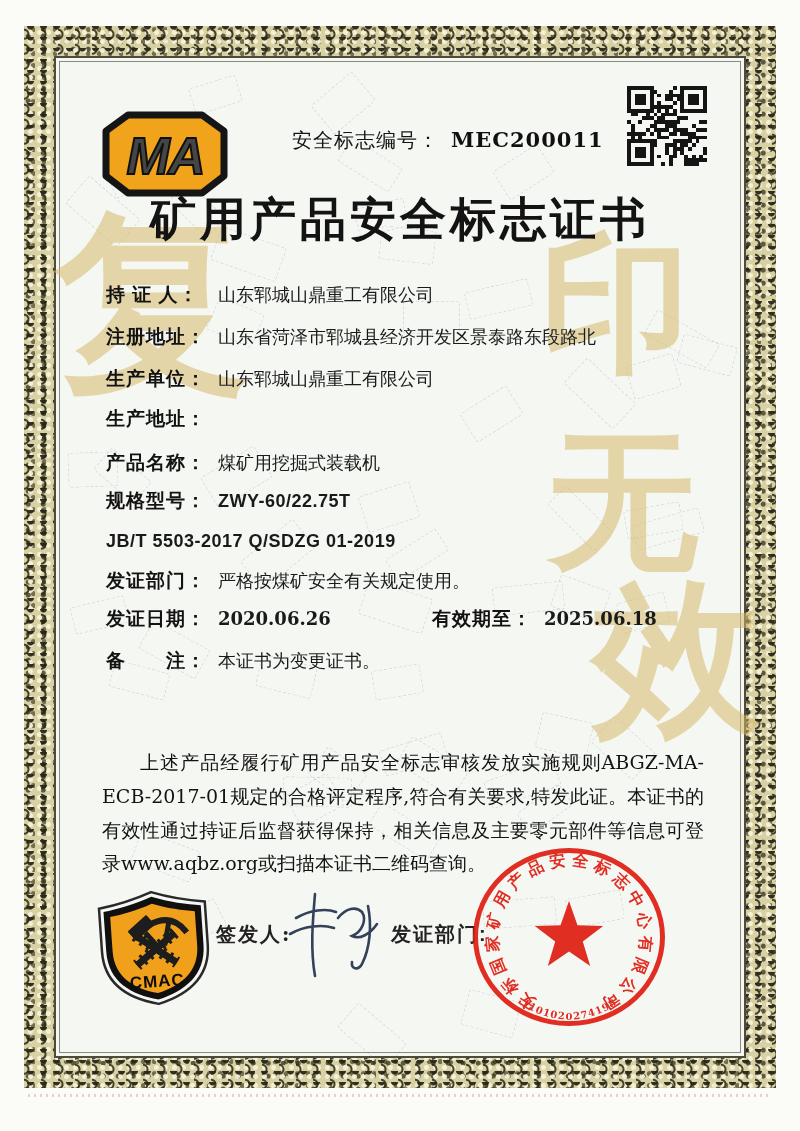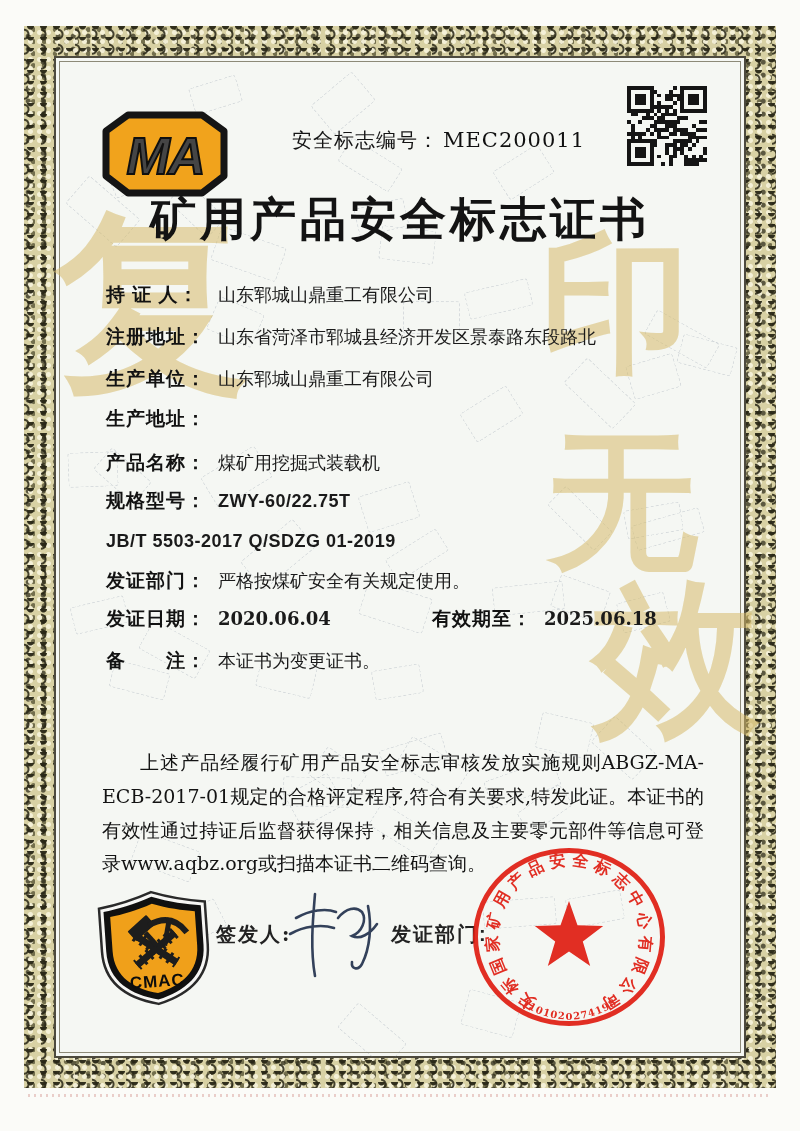--- a/index.html
+++ b/index.html
@@ -22,22 +22,22 @@
   
   .bg{position:absolute;left:62px;top:62px;width:676px;height:1000px;overflow:hidden;z-index:2;}
   .wm-box{position:absolute;border:1px dashed rgba(110,125,145,.22);border-radius:3px;}
   
   .wmark{position:absolute;z-index:3;color:rgba(214,186,106,.55);font-family:"DejaVu Serif",serif;
          font-weight:700;line-height:1;}
   
   .ma-logo{position:absolute;left:98px;top:110px;z-index:4;}
   .cert-line{position:absolute;left:292px;top:127px;display:flex;align-items:baseline;z-index:4;}
   .cert-label{font-weight:400;font-size:20px;color:#141414;letter-spacing:1px;}
-  .cert-value{font-family:"DejaVu Serif",serif;font-weight:400;font-size:21px;color:#101010;
-              margin-left:4px;letter-spacing:1px;}
+  .cert-value{font-family:"DejaVu Serif",serif;font-weight:700;font-size:21px;color:#101010;
+              margin-left:12px;letter-spacing:1px;}
   .qr{position:absolute;left:627px;top:86px;width:80px;height:80px;display:grid;z-index:4;
       grid-template-columns:repeat(21,1fr);grid-template-rows:repeat(21,1fr);}
   .qr-d{background:#151515;}
   .title{position:absolute;left:60px;top:189px;width:680px;text-align:center;z-index:4;
          font-family:"DejaVu Serif",serif;font-weight:900;font-size:46px;color:#131313;letter-spacing:4px;}
   
   .fields{position:absolute;left:106px;top:276px;width:616px;z-index:4;}
   .row{position:absolute;left:0;display:flex;align-items:flex-start;}
   .flabel{flex:0 0 auto;width:112px;font-weight:700;font-size:19px;line-height:1.35;color:#121212;
           letter-spacing:1px;white-space:pre;}
@@ -622,21 +622,21 @@
     <div class="row wide" style="top:252px">
       <span class="fvalue val-code">JB/T 5503-2017 Q/SDZG 01-2019</span>
     </div>
     <div class="row" style="top:292px">
       <span class="flabel">发证部门：</span>
       <span class="fvalue">严格按煤矿安全有关规定使用。</span>
     </div>
     <div class="row" style="top:330px;width:616px;">
       <span class="pair" style="left:0">
         <span class="flabel">发证日期：</span>
-        <span class="fvalue val-date">2020.06.04</span>
+        <span class="fvalue val-date">2020.06.26</span>
       </span>
       <span class="pair" style="left:326px">
         <span class="flabel">有效期至：</span>
         <span class="fvalue val-date">2025.06.18</span>
       </span>
     </div>
     <div class="row" style="top:372px">
       <span class="flabel">备　　注：</span>
       <span class="fvalue">本证书为变更证书。</span>
     </div>

